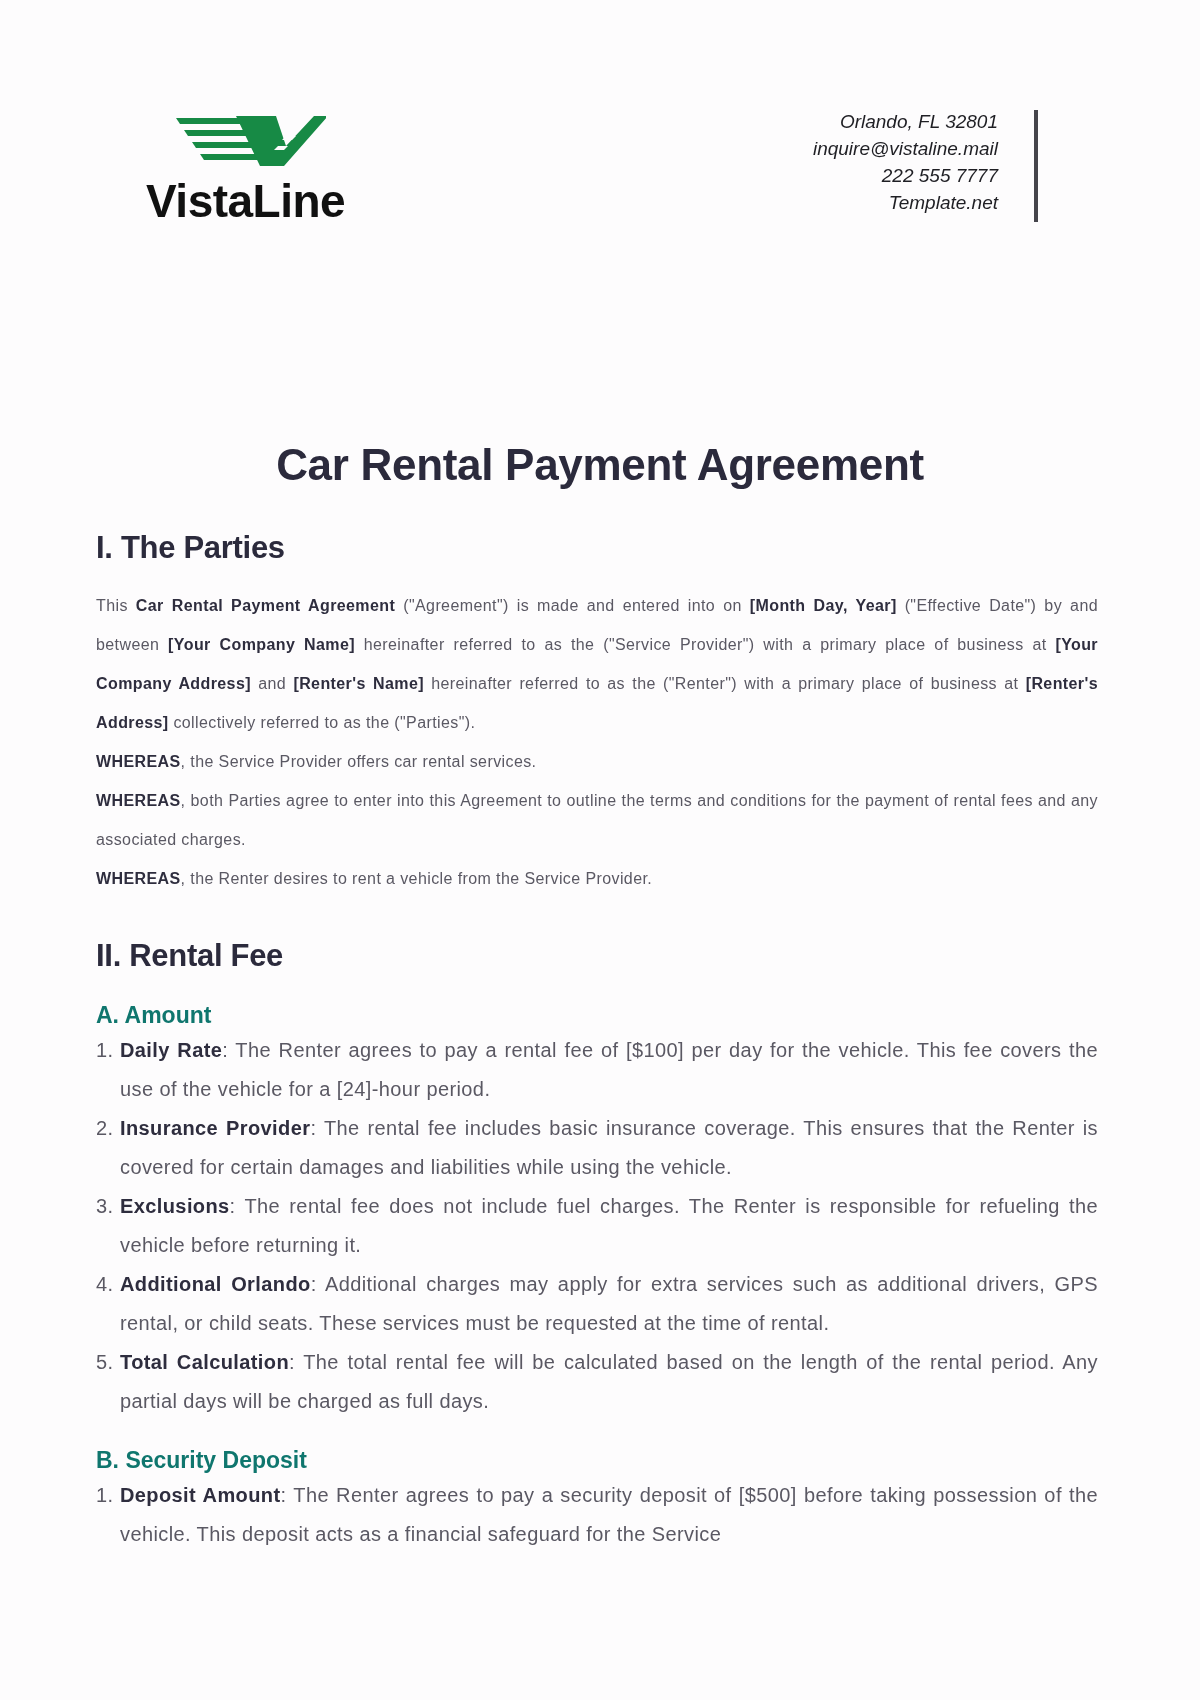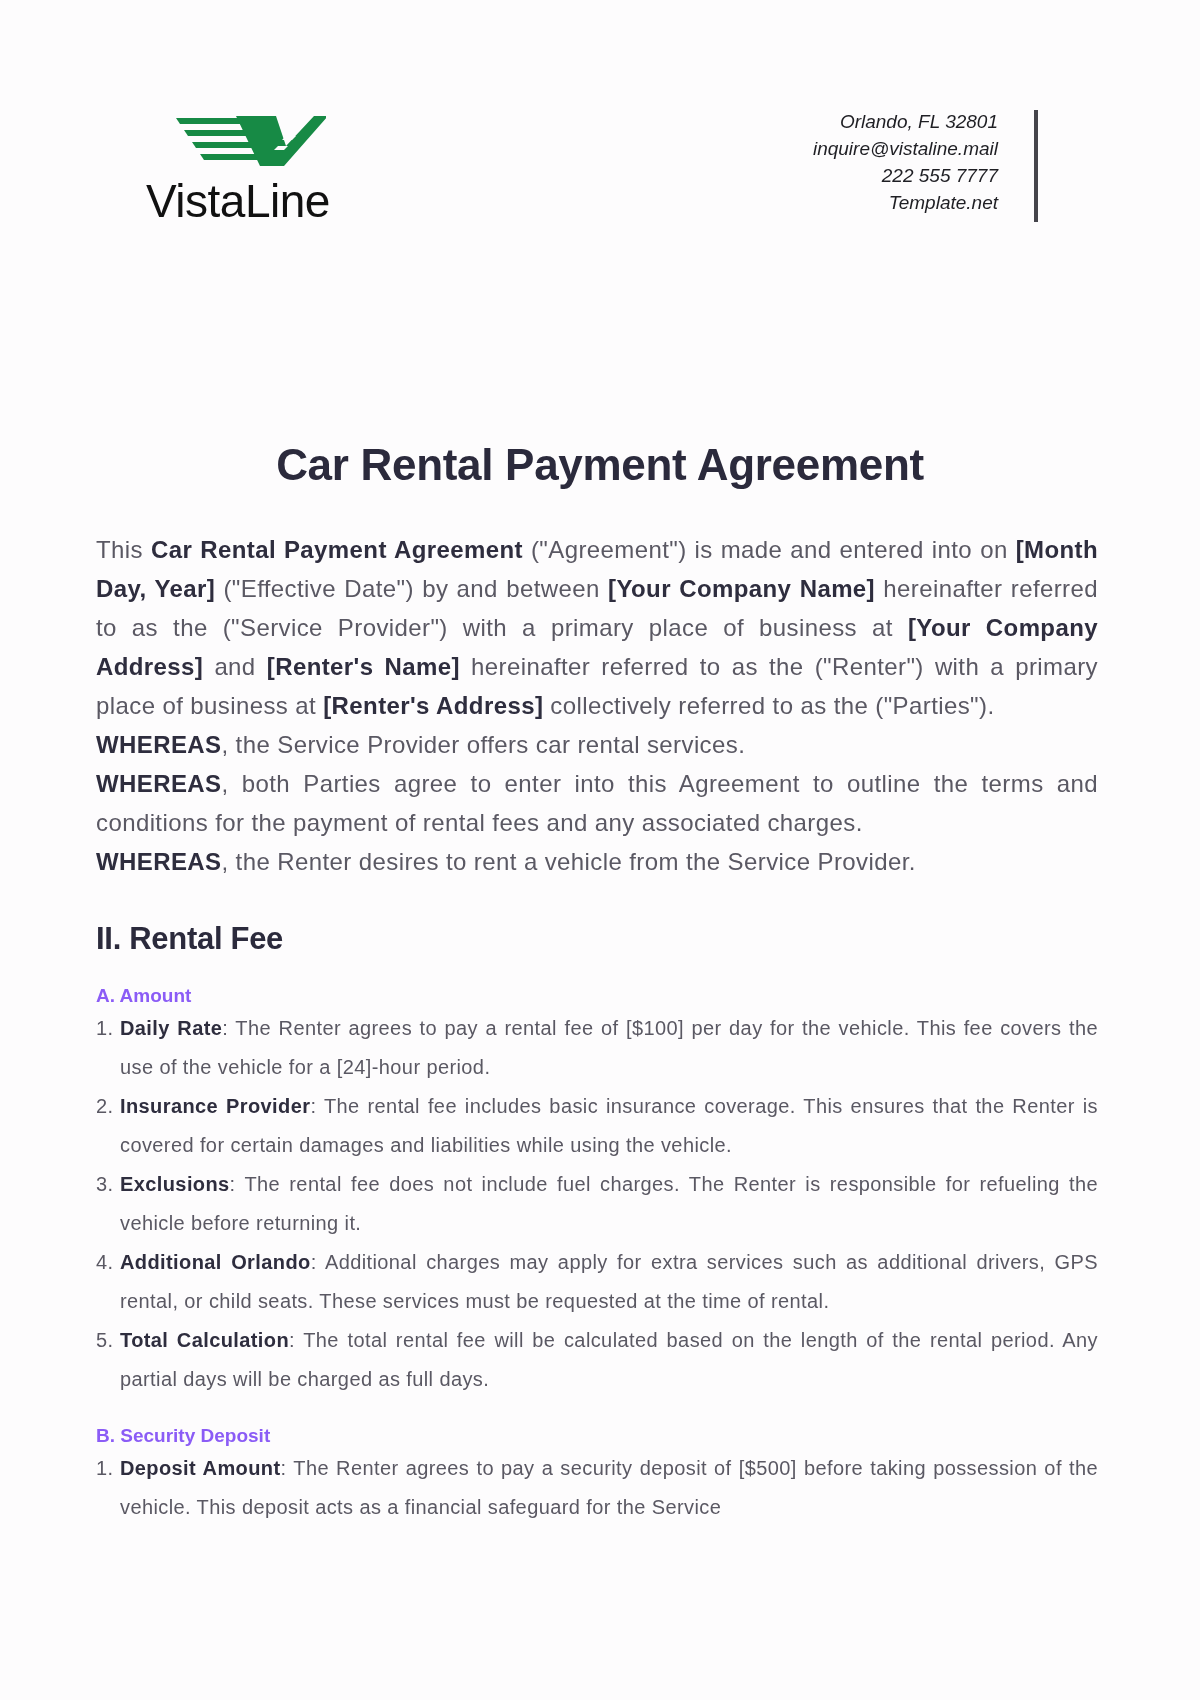--- a/index.html
+++ b/index.html
@@ -2,31 +2,31 @@
 <html><head>
 <meta charset="utf-8">
 <style>
   * { box-sizing: border-box; margin: 0; padding: 0; }
   html, body { width: 1200px; height: 1700px; background: #fdfcfd; overflow: hidden; }
   body { font-family: "Liberation Sans", "DejaVu Sans", sans-serif; color: #5a5863; position: relative; }
 
   .header { position: absolute; left: 0; top: 0; width: 1200px; height: 260px; }
   .logo { position: absolute; left: 146px; top: 112px; width: 210px; height: 110px; }
   .logo svg { position: absolute; left: 30px; top: 4px; }
-  .logo-text { position: absolute; left: 0; top: 62px; font-size: 46px; font-weight: 400; color: #111; letter-spacing: -0.5px; white-space: nowrap; }
+  .logo-text { position: absolute; left: 0; top: 62px; font-size: 46px; font-weight: 700; color: #111; letter-spacing: -0.5px; white-space: nowrap; }
 
   .contact { position: absolute; right: 202px; top: 108px; text-align: right; font-size: 19px; line-height: 27px; color: #1f1f24; font-style: italic; }
   .contact-bar { position: absolute; left: 1034px; top: 110px; width: 4px; height: 112px; background: #45444b; }
 
   .doc-title { position: absolute; left: 0; top: 440px; width: 1200px; text-align: center; font-size: 44px; font-weight: 700; color: #2b2a3c; letter-spacing: -0.3px; }
 
   .content { position: absolute; left: 96px; top: 530px; width: 1002px; }
   h2.section { font-size: 31px; font-weight: 700; color: #2b2a3c; letter-spacing: -0.3px; margin-bottom: 20px; }
-  h3.sub { font-size: 19px; font-weight: 700; color: #8b5cf6; margin-bottom: 2px; }
-  p.para { font-size: 24px; line-height: 39px; text-align: justify; color: #5a5863; letter-spacing: 0.4px; }
+  h3.sub { font-size: 23px; font-weight: 700; color: #0f766e; margin-bottom: 2px; }
+  p.para { font-size: 16px; line-height: 39px; text-align: justify; color: #5a5863; letter-spacing: 0.4px; }
   b { color: #2e2d3e; font-weight: 700; }
   .gap-section { height: 40px; }
   .gap-sub { height: 26px; }
 
   ol.items { list-style: none; }
   ol.items li { position: relative; padding-left: 24px; font-size: 20px; line-height: 39px; text-align: justify; color: #5a5863; letter-spacing: 0.4px; }
   ol.items li .num { position: absolute; left: 0; top: 0; color: #5a5863; }
 </style>
 </head>
 <body>
@@ -56,20 +56,21 @@
     <div>222 555 7777</div>
     <div>Template.net</div>
   </div>
   <div class="contact-bar"></div>
 </div>
 
 <h1 class="doc-title">Car Rental Payment Agreement</h1>
 
 <div class="content">
 
+  <h2 class="section">I. The Parties</h2>
 
   <p class="para"><span>This </span><b>Car Rental Payment Agreement</b><span> ("Agreement") is made and entered into on </span><b>[Month Day, Year]</b><span> ("Effective Date") by and between </span><b>[Your Company Name]</b><span> hereinafter referred to as the ("Service Provider") with a primary place of business at </span><b>[Your Company Address]</b><span> and </span><b>[Renter's Name]</b><span> hereinafter referred to as the ("Renter") with a primary place of business at </span><b>[Renter's Address]</b><span> collectively referred to as the ("Parties").</span></p>
 
   <p class="para"><b>WHEREAS</b><span>, the Service Provider offers car rental services.</span></p>
   <p class="para"><b>WHEREAS</b><span>, both Parties agree to enter into this Agreement to outline the terms and conditions for the payment of rental fees and any associated charges.</span></p>
   <p class="para"><b>WHEREAS</b><span>, the Renter desires to rent a vehicle from the Service Provider.</span></p>
 
   <div class="gap-section"></div>
 
   <h2 class="section">II. Rental Fee</h2>

